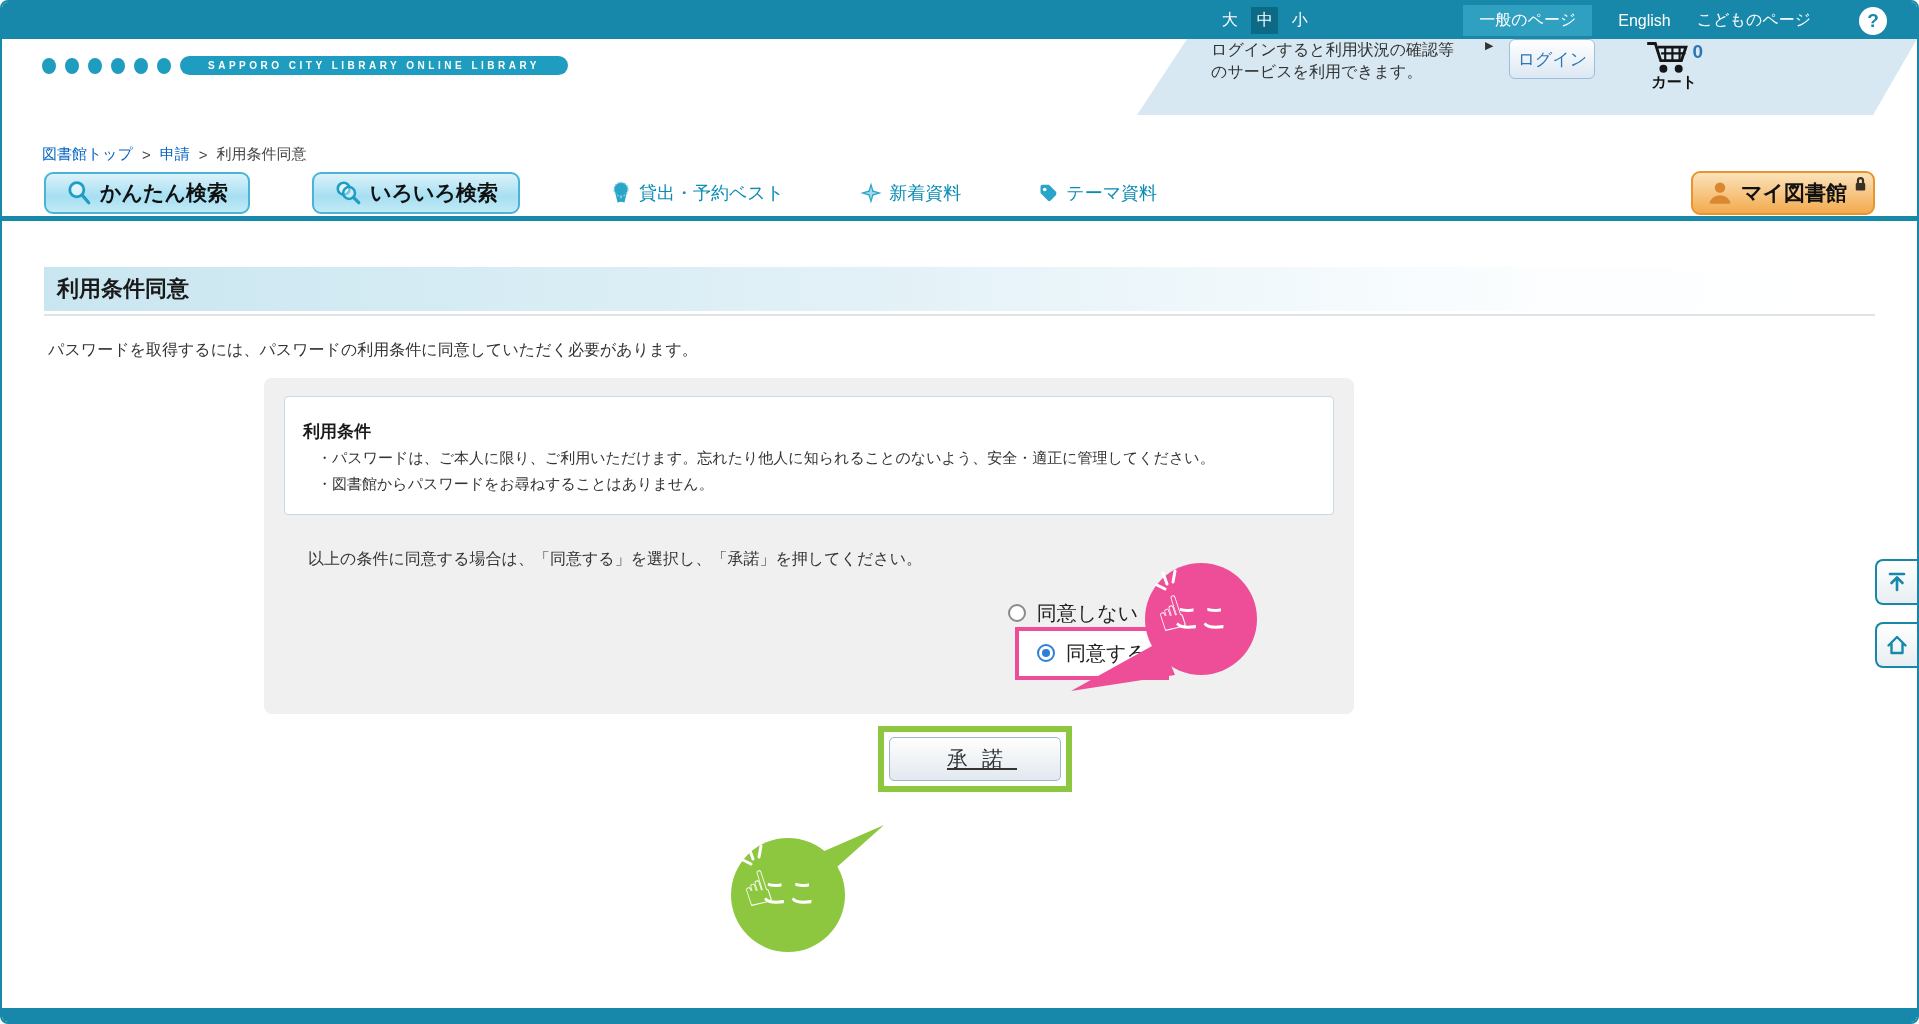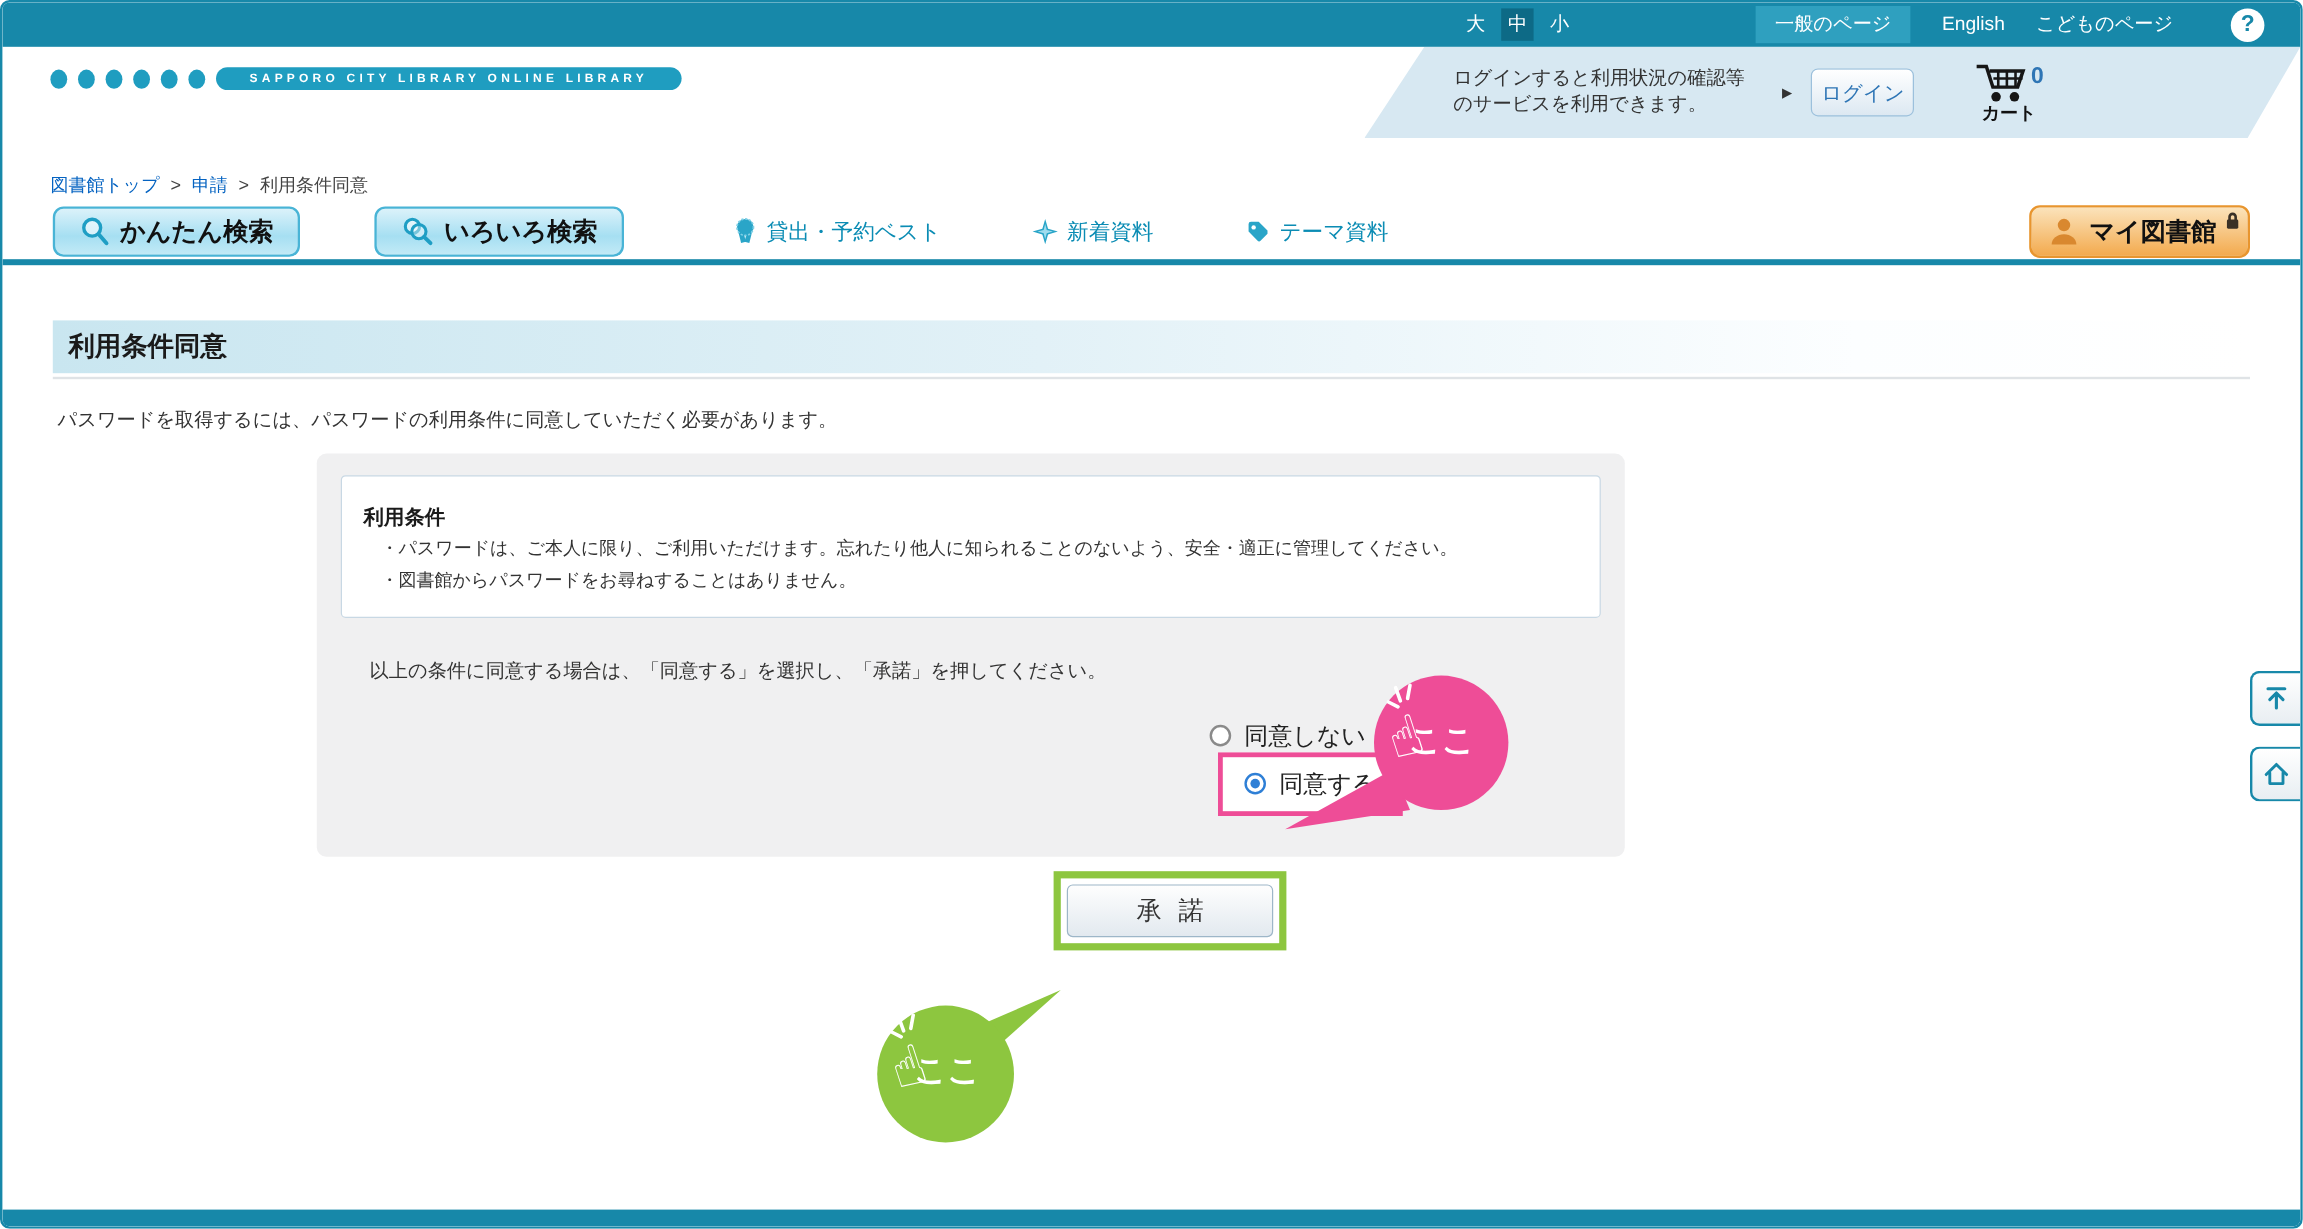--- a/index.html
+++ b/index.html
@@ -21,21 +21,21 @@
   
   .header { display:flex; height:100px; }
   .logo { padding:10px 0 0 40px; }
   .logo-title { font-size:35px; font-weight:bold; color:#111; letter-spacing:1px; }
   .logo-sub { display:flex; align-items:center; gap:9px; margin-top:7px; }
   .dot { width:14px; height:16px; border-radius:50%; background:#1f9dc0; }
   .pill { background:#1f9dc0; color:#fff; border-radius:10px; font-size:10px; font-weight:bold;
           letter-spacing:3.5px; padding:4px 28px; white-space:nowrap; }
   .login-panel { margin-left:auto; width:780px; height:76px; background:#d7e8f2;
                  clip-path:polygon(50px 0, 100% 0, calc(100% - 44px) 100%, 0 100%);
-                 display:flex; align-items:center; gap:16px; padding:0 78px 0 74px; }
+                 display:flex; gap:16px; padding:0 78px 0 74px; }
   .login-msg { width:258px; font-size:16px; color:#333; line-height:1.35; }
   .login-arrow { font-size:11px; color:#333; }
   .login-btn { width:86px; height:40px; background:linear-gradient(#ffffff,#dce8f2);
                border:1px solid #9cc0dc; border-radius:6px; color:#2e75b5; font-size:17px;
                display:flex; align-items:center; justify-content:center; cursor:pointer; }
   .cart { margin-left:34px; display:flex; flex-direction:column; align-items:center; cursor:pointer; }
   .cart-top { display:flex; align-items:flex-start; }
   .cart-count { color:#2e75b5; font-weight:bold; font-size:19px; margin-left:3px; margin-top:2px; }
   .cart-label { font-weight:bold; font-size:15px; color:#111; margin-top:-2px; }
 
@@ -78,21 +78,21 @@
   .rc { width:18px; height:18px; border-radius:50%; border:2px solid #8a8a8a; background:#fff; position:relative; }
   .rc.sel { border-color:#2e7fd6; }
   .rc.sel::after { content:""; position:absolute; left:3px; top:3px; width:8px; height:8px;
                    border-radius:50%; background:#2e7fd6; }
   .pink-box { border:4px solid #ee4d97; background:#fff; padding:9px 18px; margin-left:38px; }
 
   .submit-wrap { display:inline-block; margin:12px 0 0 876px; border:6px solid #8dc63f; padding:5px; background:#fff; }
   .submit-btn { width:172px; height:44px; background:linear-gradient(#fefefe,#e2e9ef);
                 border:1px solid #9db6c8; border-radius:5px; color:#333; font-size:21px;
                 letter-spacing:14px; text-indent:14px; display:flex; align-items:center; justify-content:center;
-                cursor:pointer; font-family:inherit; }
+                cursor:pointer; font-family:inherit;text-decoration:underline; }
 
   
   .bubble { position:absolute; border-radius:50%; }
   .bubble-pink { left:1143px; top:296px; width:112px; height:112px; background:#ee4d97; }
   .bubble-green { left:729px; top:571px; width:114px; height:114px; background:#8dc63f; }
   .hand { position:absolute; left:12px; top:28px; font-size:46px; line-height:1; color:#fff;
           transform:rotate(-18deg); font-family:"DejaVu Sans",sans-serif; }
   .koko { position:absolute; right:28px; top:36px; font-size:27px; font-weight:bold; color:#fff; }
   .spark { position:absolute; left:6px; top:6px; }
   .tail { position:absolute; }

